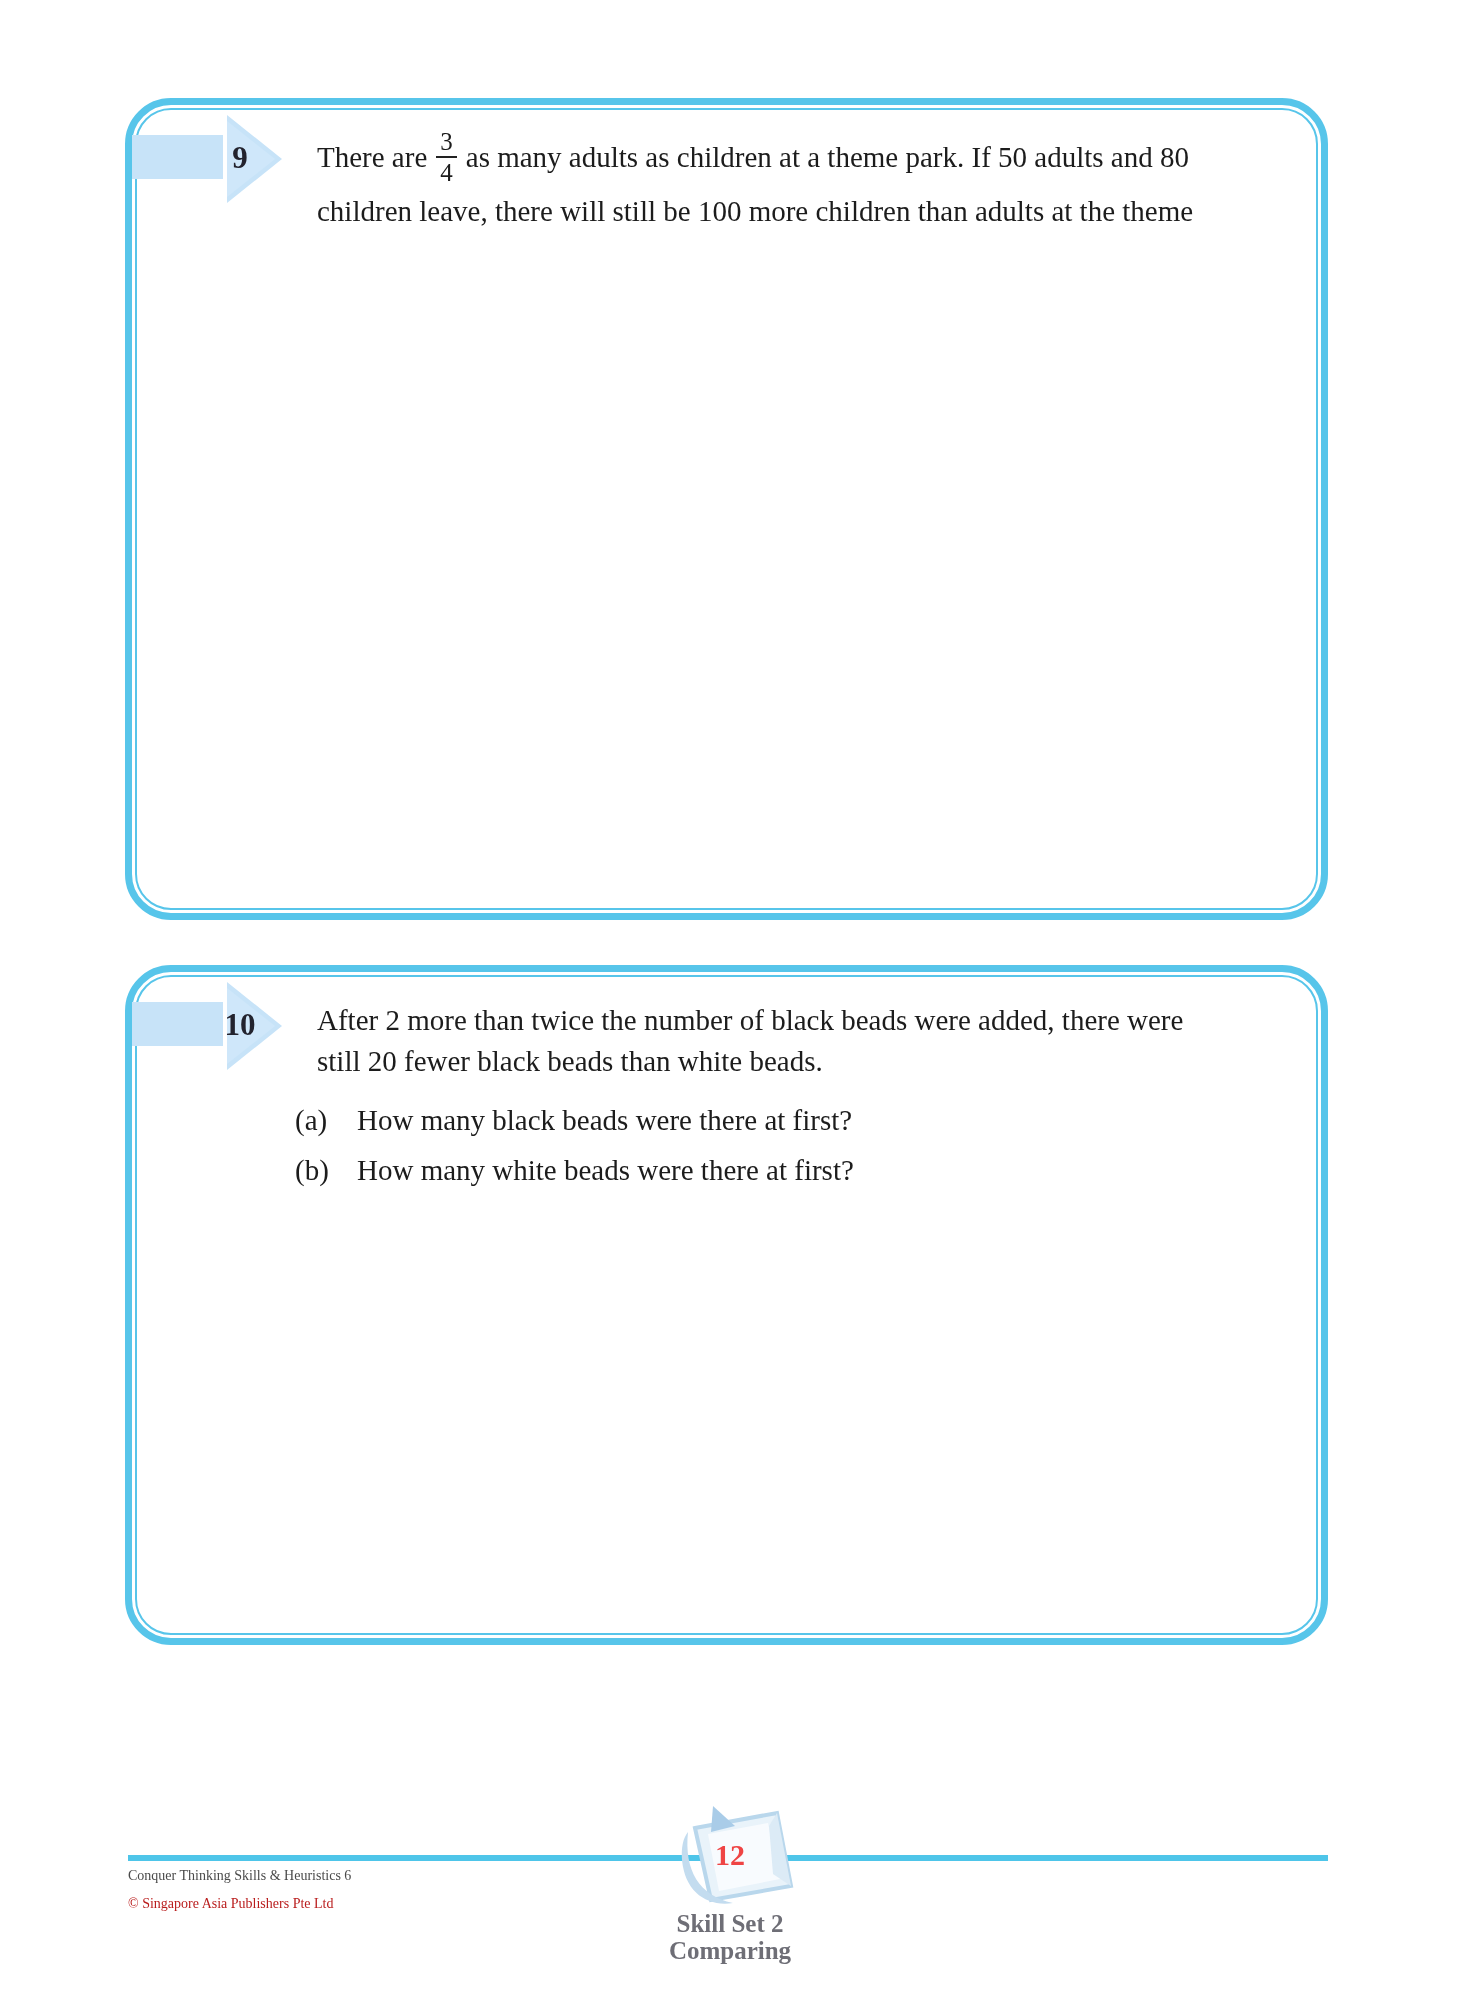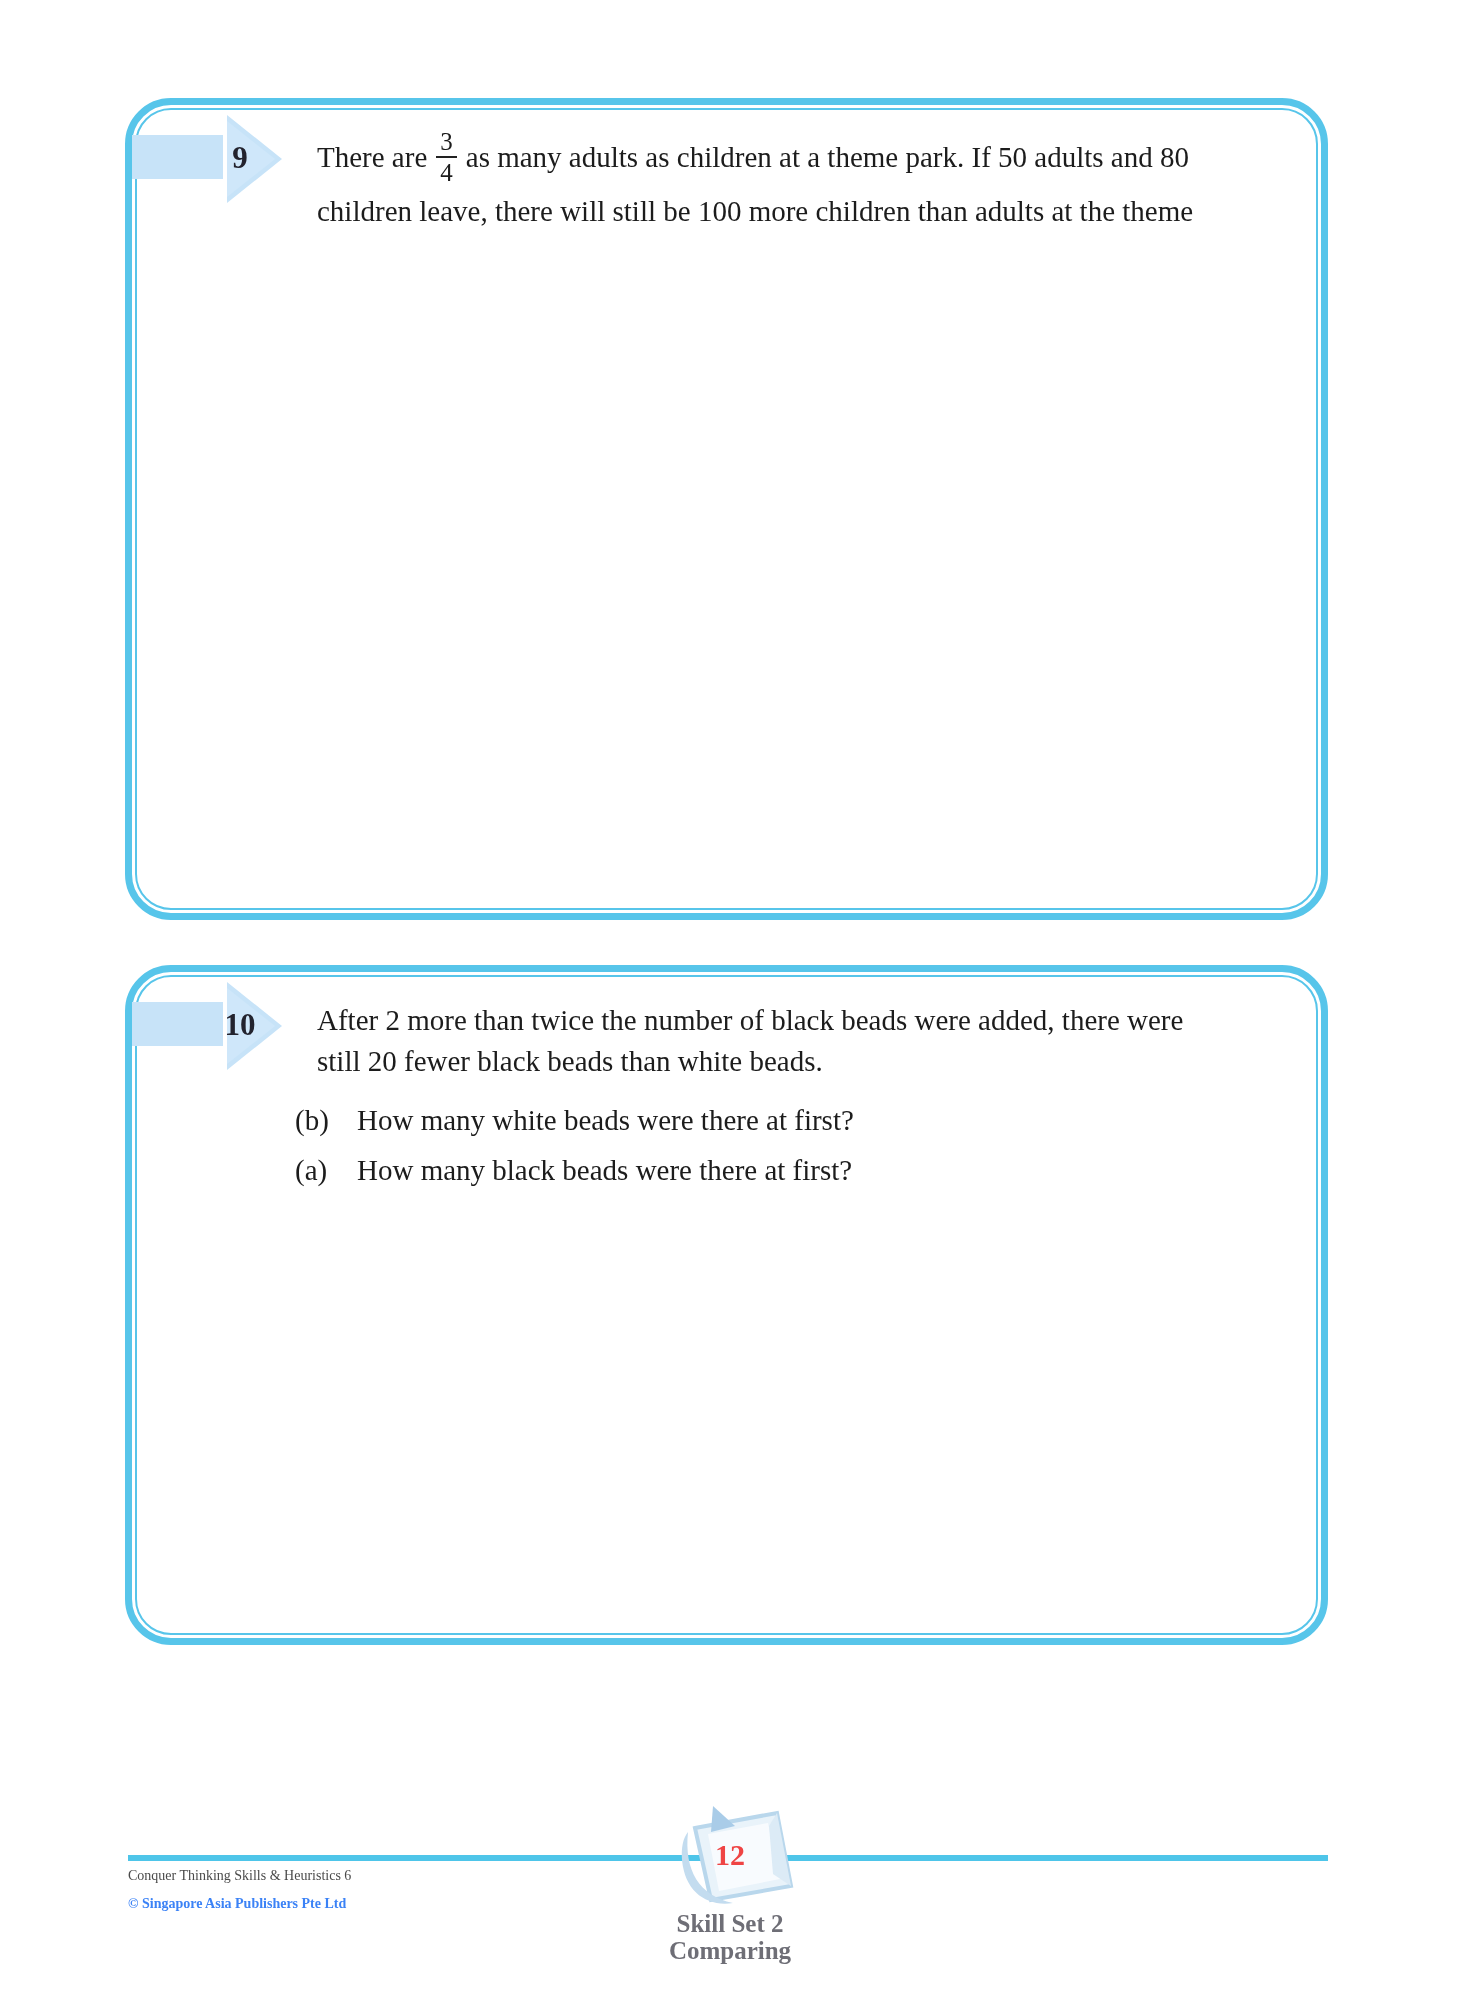--- a/index.html
+++ b/index.html
@@ -100,22 +100,22 @@
   }
   .footer-left {
     position: absolute;
     left: 128px;
     top: 1864px;
     font-size: 14px;
     color: #4a4a4a;
     line-height: 24px;
   }
   .footer-left .copyright {
-    font-weight: bold;
-    color: #3b82f6;
+    font-weight: normal;
+    color: #b91c1c;
     margin-top: 4px;
   }
   .footer-icon {
     position: absolute;
     left: 655px;
     top: 1804px;
     width: 150px;
     height: 106px;
     z-index: 2;
   }
@@ -181,24 +181,24 @@
       <polygon points="95,6 143,44 95,82" fill="#cfe7fa"></polygon>
     </svg>
     <div class="badge-number">10</div>
 
     <div class="qtext qtext-2">
       <div class="qline">After 2 more than twice the number of black beads were added, there were</div>
       <div class="qline">still 20 fewer black beads than white beads.</div>
 
       <div class="subquestions">
         <div class="subq">
-          <span class="subq-label">(b)</span><span>How many white beads were there at first?</span>
+          <span class="subq-label">(a)</span><span>How many black beads were there at first?</span>
         </div>
         <div class="subq">
-          <span class="subq-label">(a)</span><span>How many black beads were there at first?</span>
+          <span class="subq-label">(b)</span><span>How many white beads were there at first?</span>
         </div>
       </div>
     </div>
   </div>
 
   <div class="footer-rule"></div>
 
   <div class="footer-left">
     <div>Conquer Thinking Skills &amp; Heuristics 6</div>
     <div class="copyright">© Singapore Asia Publishers Pte Ltd</div>

